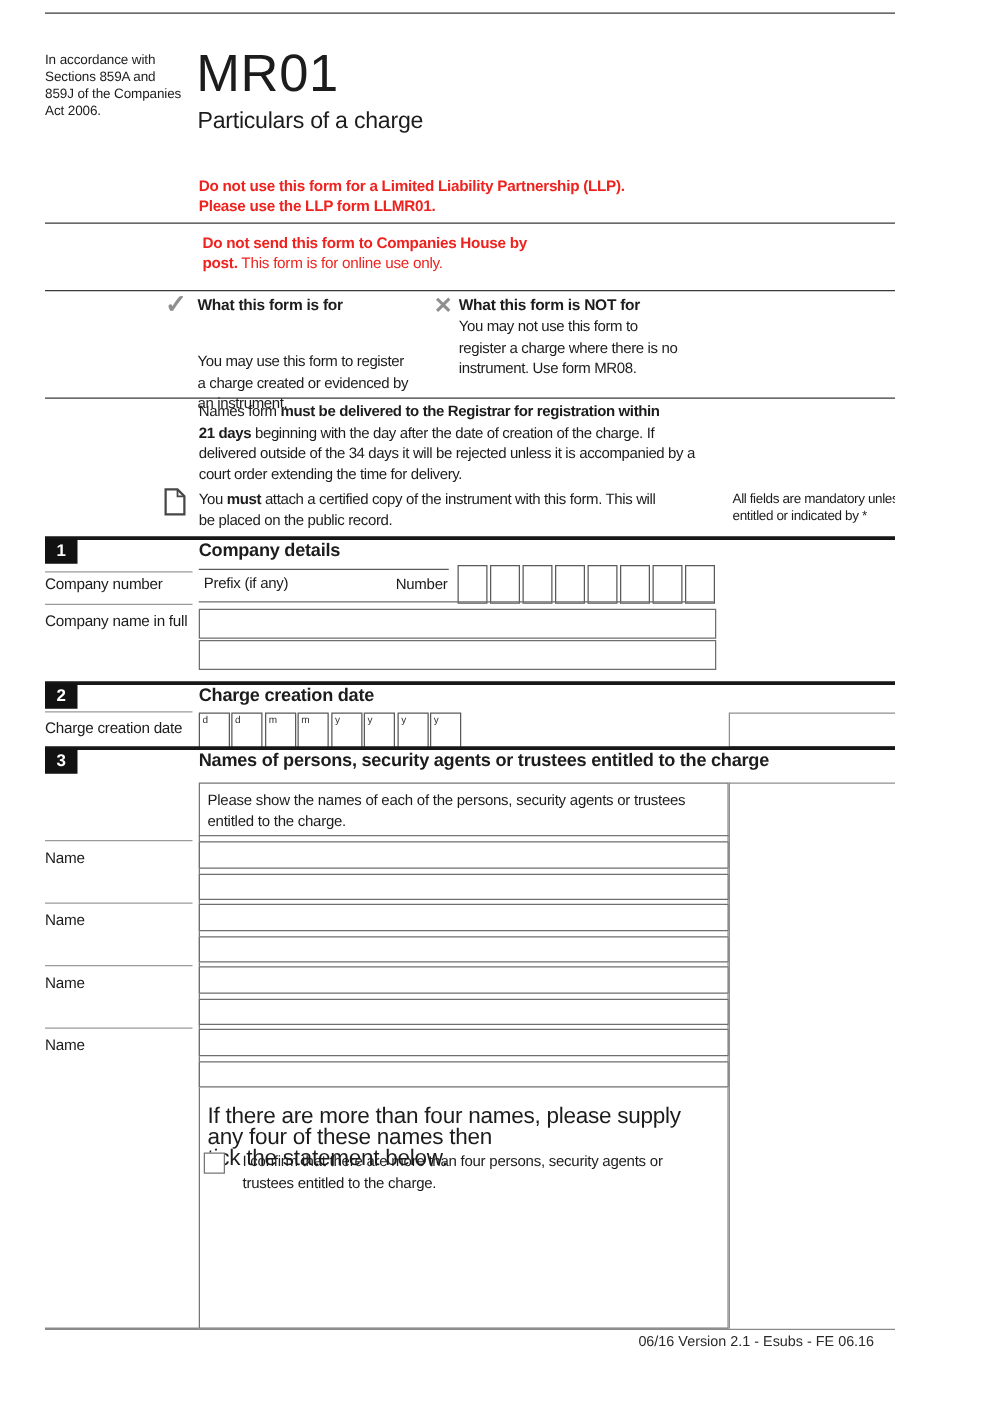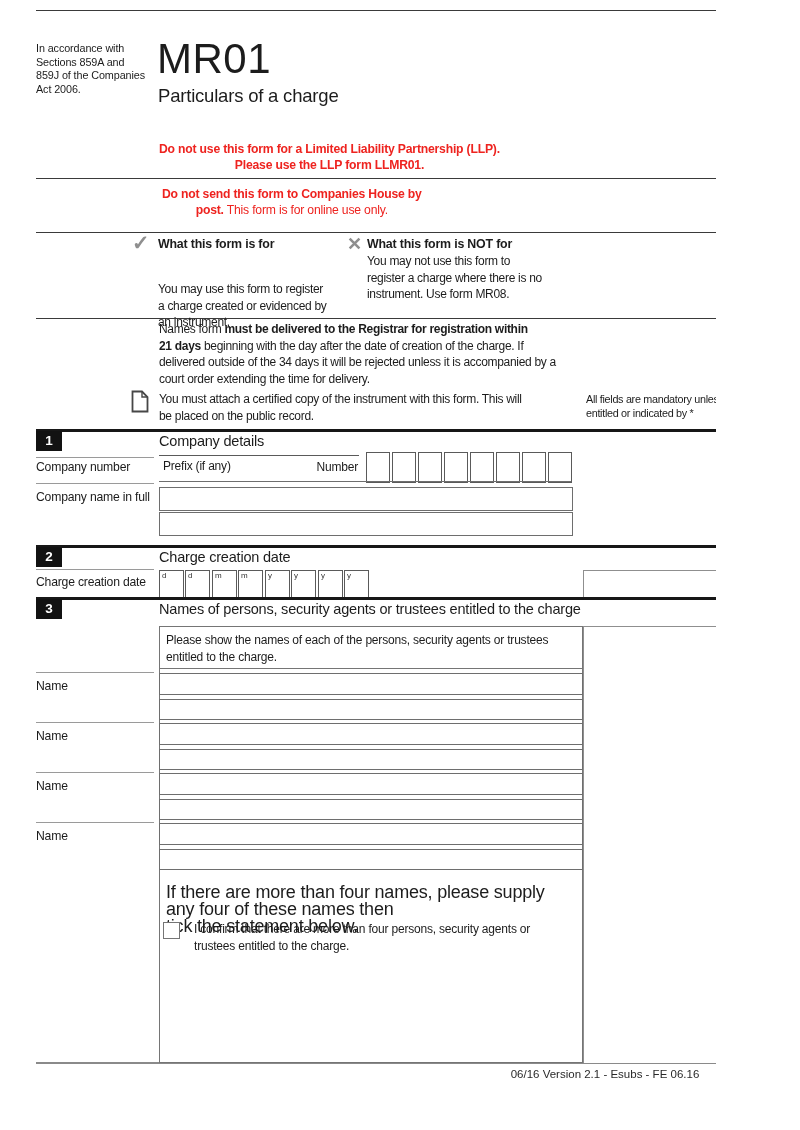--- a/index.html
+++ b/index.html
@@ -8,35 +8,35 @@
     font-family:"Liberation Sans", sans-serif; color:#1c1c1c; overflow:hidden;
   }
   .abs { position:absolute; }
   .hline { position:absolute; background:#3a3a3a; height:1px; }
   .hline-lt { position:absolute; background:#9a9a9a; height:1px; }
   .thick { position:absolute; background:#171717; height:2.5px; }
   .secnum {
     position:absolute; width:26px; height:20px; background:#121212; color:#fff;
     font-weight:bold; font-size:13.5px; line-height:20px; text-align:center;
   }
-  .sectitle { position:absolute; font-weight:normal; font-size:14.5px; letter-spacing:-0.2px; }
+  .sectitle { position:absolute; font-weight:bold; font-size:14.5px; letter-spacing:-0.2px; }
   .label { position:absolute; font-size:12.2px; letter-spacing:-0.2px; }
   .para { position:absolute; font-size:12px; letter-spacing:-0.3px; line-height:16.5px; white-space:pre-line; }
   .para-sm { position:absolute; font-size:11.5px; letter-spacing:-0.2px; line-height:16px; white-space:pre-line; }
   .bhead { font-weight:bold; font-size:12.4px; letter-spacing:-0.2px; position:absolute; }
   .red { color:#ee231f; }
   .fieldbox { position:absolute; background:#fff; border:1px solid #6e6e6e; }
   .cell { position:absolute; background:#fff; border:1px solid #5a5a5a; }
   .datecell { position:absolute; background:#fff; border:1px solid #5a5a5a; }
   .datecell span { display:block; font-size:8px; color:#333; padding:1px 0 0 2px; line-height:8px; }
   .sidebox { position:absolute; background:#fff; border:1px solid #8f8f8f; }
   .icon-glyph { position:absolute; color:#8f8f8f; font-weight:bold; }
   #form-code { position:absolute; font-size:42px; line-height:42px; font-weight:500; letter-spacing:0.5px; }
   #form-title { position:absolute; font-size:18.5px; font-weight:500; letter-spacing:-0.2px; }
-  .redbold { position:absolute; font-weight:bold; font-size:12.2px; line-height:16px; letter-spacing:-0.2px; white-space:pre-line;text-align:center; }
+  .redbold { position:absolute; font-weight:bold; font-size:12.2px; line-height:16px; letter-spacing:-0.2px; white-space:pre-line; }
   .footer { position:absolute; font-size:11.5px; color:#2a2a2a; text-align:right; }
 </style>
 </head>
 <body>
 
 <div id="page">
 
   <div class="hline" style="left:36px; top:10px; width:727px;"></div>
   <div class="abs" style="left:761px; top:45px; width:1.2px; height:1018px; background:#9a9a9a;"></div>
   <div class="hline" style="left:36px; top:178px; width:727px;"></div>
@@ -69,21 +69,21 @@
 
   <div class="para" style="left:159px; top:321px; width:480px;"><span>Names form </span><span style="font-weight:bold;">must be delivered to the Registrar for registration within
 21 days</span><span> beginning with the day after the date of creation of the charge. If
 delivered outside of the 34 days it will be rejected unless it is accompanied by a
 court order extending the time for delivery.</span></div>
 
   <svg class="abs" style="left:131px; top:390px;" width="18" height="23" viewBox="0 0 18 23">
     <path d="M1.5 1.5 h9.5 l5.5 5.5 v14.5 h-15 z" fill="#ffffff" stroke="#474747" stroke-width="1.8"></path>
     <path d="M11 1.5 v5.5 h5.5" fill="none" stroke="#474747" stroke-width="1.4"></path>
   </svg>
-  <div class="para" style="left:159px; top:391px; width:430px;"><span>You </span><span style="font-weight:normal;">must</span><span> attach a certified copy of the instrument with this form. This will
+  <div class="para" style="left:159px; top:391px; width:430px;"><span>You </span><span style="font-weight:bold;">must</span><span> attach a certified copy of the instrument with this form. This will
 be placed on the public record.</span></div>
   <div class="para" style="left:586px; top:392px; width:160px; font-size:10.8px; line-height:14px;">All fields are mandatory unless
 entitled or indicated by *</div>
 
   <div class="thick" style="left:36px; top:429px; width:719px;"></div>
   <div class="secnum" style="left:36px; top:431px;">1</div>
   <div class="sectitle" style="left:159px; top:433px;">Company details</div>
 
   <div class="hline-lt" style="left:36px; top:457px; width:118px;"></div>
   <div class="label" style="left:36px; top:460px;">Company number</div>

